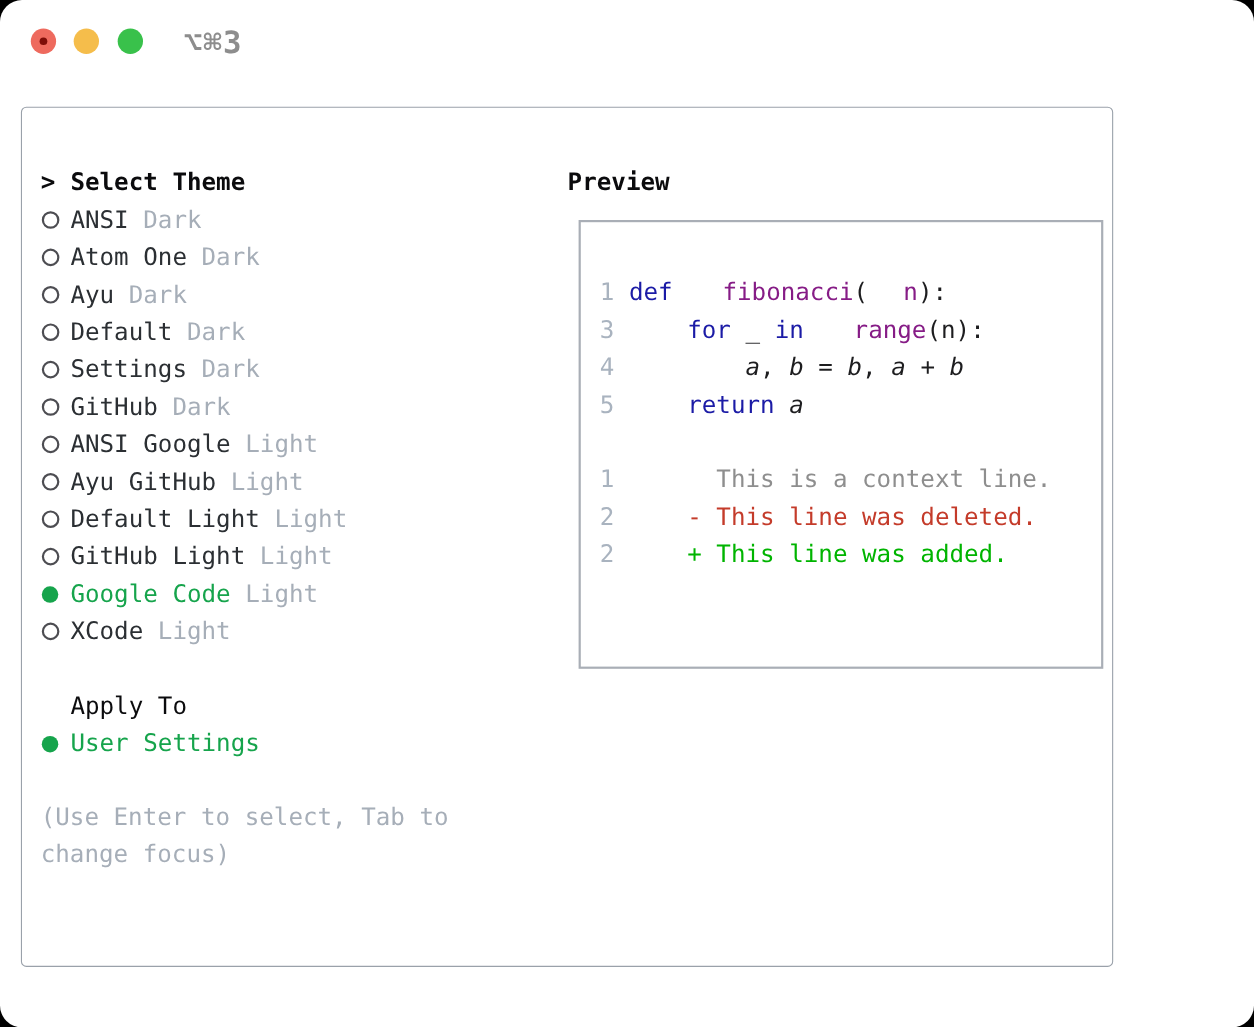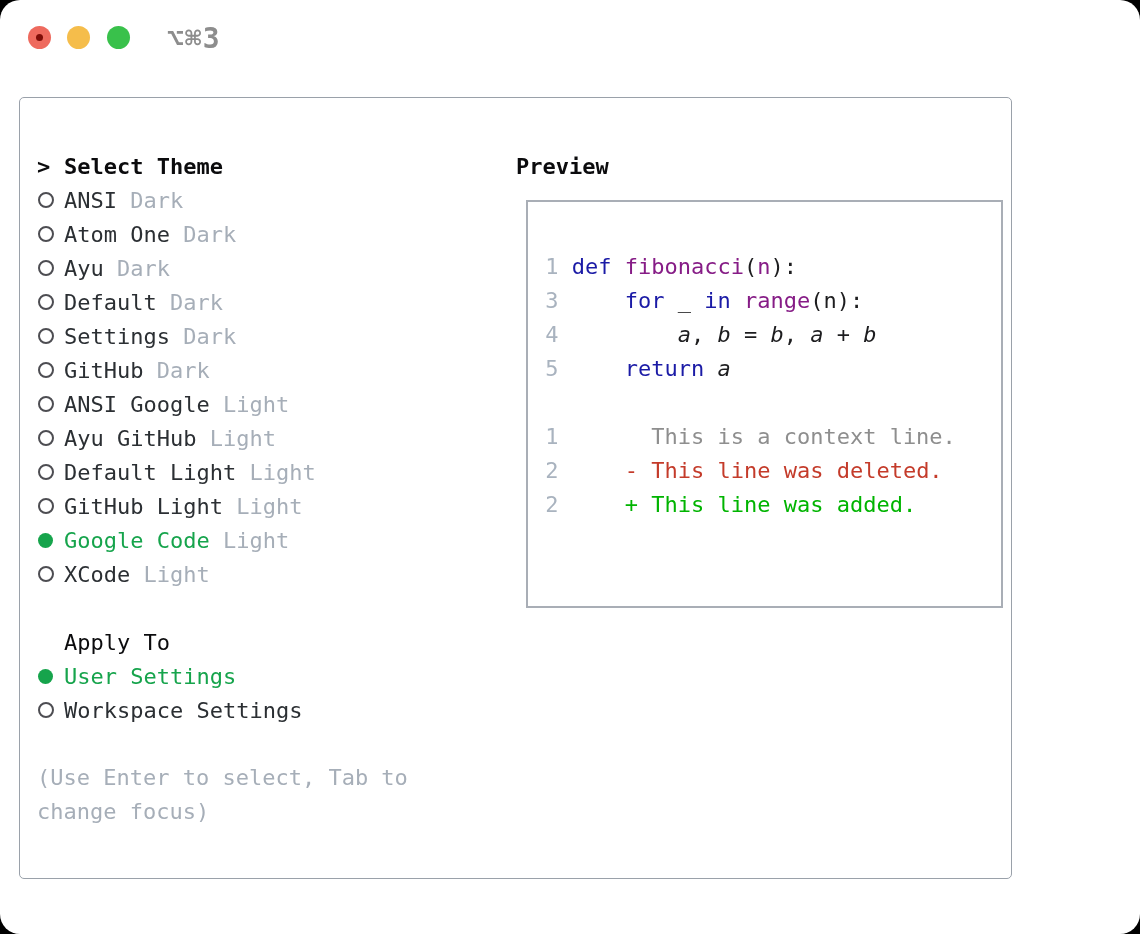--- a/index.html
+++ b/index.html
@@ -36,21 +36,21 @@
   .tag{color:var(--muted);}
   .spacer{height:34px;}
   .help{height:34px;line-height:34px;font-size:22px;color:var(--muted);white-space:pre;}
   
   .preview-box{position:relative;margin-left:10px;margin-top:17px;width:473px;height:404px;
     border:2px solid var(--box-border);box-sizing:content-box;}
   .code{padding:48px 0 0 4px;}
   .cline{height:34px;line-height:34px;font-size:22px;white-space:pre;}
   .ln{color:var(--ln);}
   .kw{color:var(--kw);}
-  .fn{color:var(--fn);}
+  .fn{color:var(--fn);margin-left:32px;}
   .num{color:var(--lit);}
   .pl{color:var(--pl);}
   .var{color:var(--pl);font-style:italic;}
   .ctx{color:var(--ctx);}
   .del{color:var(--del);}
   .add{color:var(--add);}
 </style>
 </head>
 <body>
 
@@ -88,21 +88,20 @@
 
       <div class="spacer"></div>
 
       <div class="row">
         <span class="iconcol"></span>
         <span style="color:var(--text-black);">Apply To</span>
       </div>
 
       <div id="apply-list">
           <div class="row sel"><span class="iconcol"><span class="radio on"></span></span><span class="name">User Settings</span></div>
-          <div class="row"><span class="iconcol"><span class="radio"></span></span><span class="name">Workspace Settings</span></div>
         </div>
 
       <div class="spacer"></div>
 
       <div class="help">(Use Enter to select, Tab to</div>
       <div class="help">change focus)</div>
     </div>
 
     <div class="col-right">
       <div class="row">

